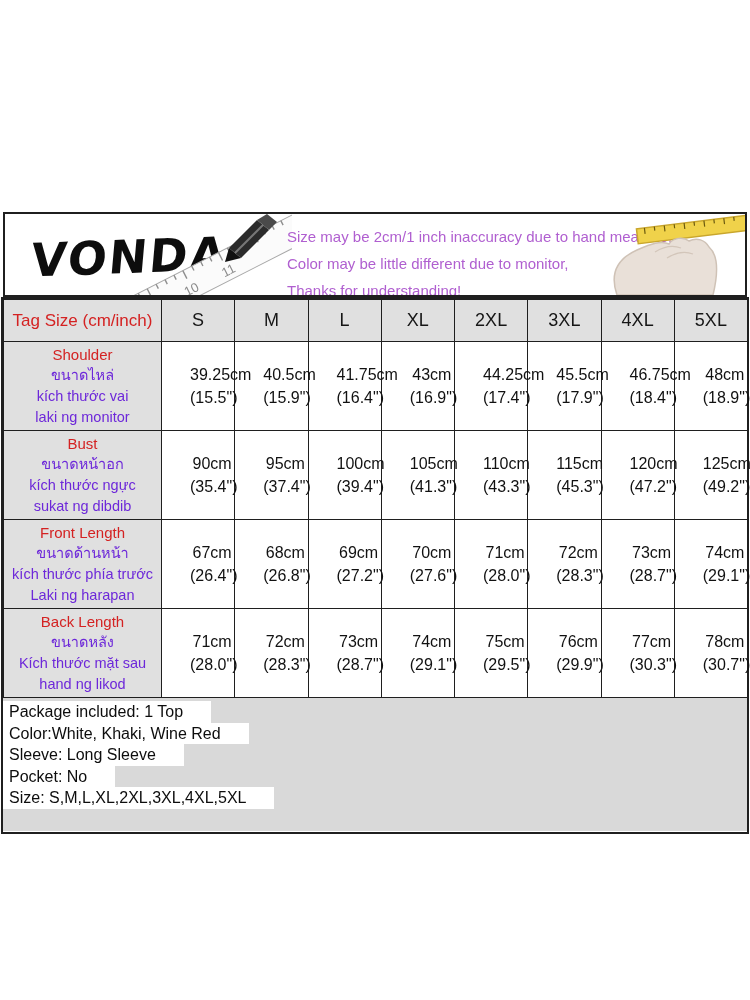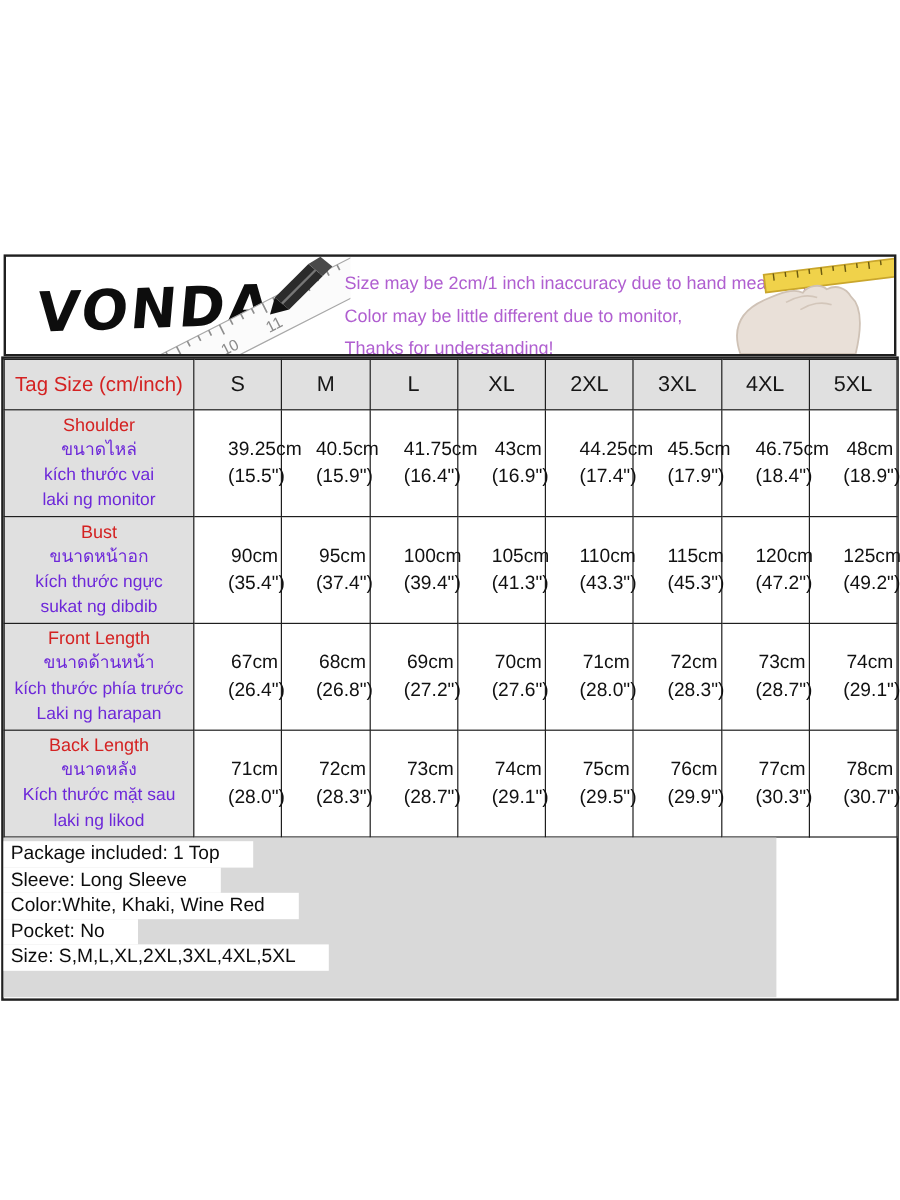--- a/index.html
+++ b/index.html
@@ -22,21 +22,21 @@
   .size-table thead tr{height:42px;margin-top:29px;}
   .size-table tbody tr{height:89px;}
   th.corner{background:#e0e0e0;color:#d42222;font-weight:400;font-size:17px;}
   th.size-h{background:#e0e0e0;color:#161616;font-weight:400;font-size:18px;}
   th.row-label{background:#e0e0e0;font-weight:400;text-align:center;}
   .m-name{color:#d42222;font-size:15px;line-height:21px;}
   .m-tr{color:#6d28d9;font-size:14.5px;line-height:21px;}
   td.val{background:#fff;font-size:16px;line-height:23px;color:#111;padding-left:28px;}
 
   
-  .details{width:644px;height:133px;background:#d9d9d9;padding-top:3px;box-sizing:border-box;}
+  .details{width:744px;height:133px;background:#d9d9d9;padding-top:3px;box-sizing:border-box;}
   .detail-line{height:21.5px;line-height:21.5px;white-space:nowrap;}
   .detail-line .strip{display:inline-block;background:#ffffff;padding:0 28px 0 6px;font-size:16px;height:21.5px;line-height:21.5px;color:#0d0d0d;}
 </style>
 </head>
 <body>
 
 <div class="page">
 
   <div class="banner">
     <div class="logo">VONDA</div>
@@ -218,21 +218,21 @@
             <td class="val">
               <div>74cm</div>
               <div>(29.1")</div>
             </td>
           </tr>
           <tr>
             <th class="row-label">
               <div class="m-name">Back Length</div>
               <div class="m-tr">ขนาดหลัง</div>
               <div class="m-tr">Kích thước mặt sau</div>
-              <div class="m-tr">laki ng likod</div>
+              <div class="m-tr">hand ng likod</div>
             </th>
             <td class="val">
               <div>71cm</div>
               <div>(28.0")</div>
             </td>
             <td class="val">
               <div>72cm</div>
               <div>(28.3")</div>
             </td>
             <td class="val">
@@ -258,20 +258,20 @@
             <td class="val">
               <div>78cm</div>
               <div>(30.7")</div>
             </td>
           </tr>
         </tbody>
     </table>
 
     <div class="details">
         <div class="detail-line"><span class="strip">Package included: 1 Top</span></div>
+        <div class="detail-line"><span class="strip">Color:White, Khaki, Wine Red</span></div>
         <div class="detail-line"><span class="strip">Sleeve: Long Sleeve</span></div>
-        <div class="detail-line"><span class="strip">Color:White, Khaki, Wine Red</span></div>
         <div class="detail-line"><span class="strip">Pocket: No</span></div>
         <div class="detail-line"><span class="strip">Size: S,M,L,XL,2XL,3XL,4XL,5XL</span></div>
       </div>
   </div>
 
 </div>
 
 </body></html>

